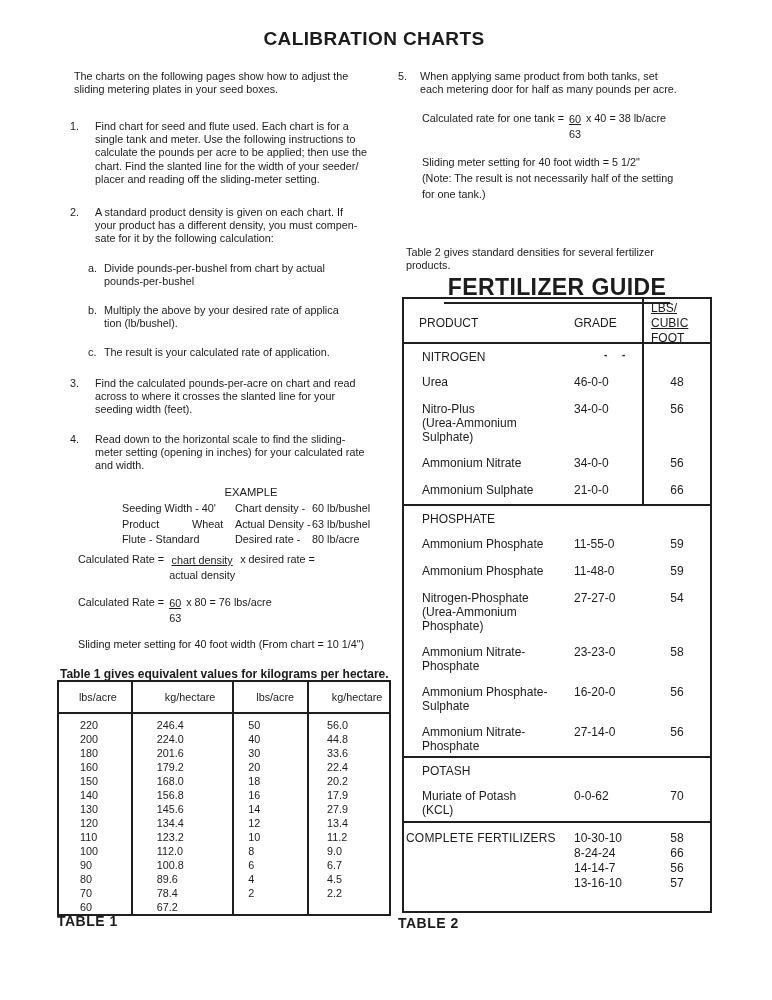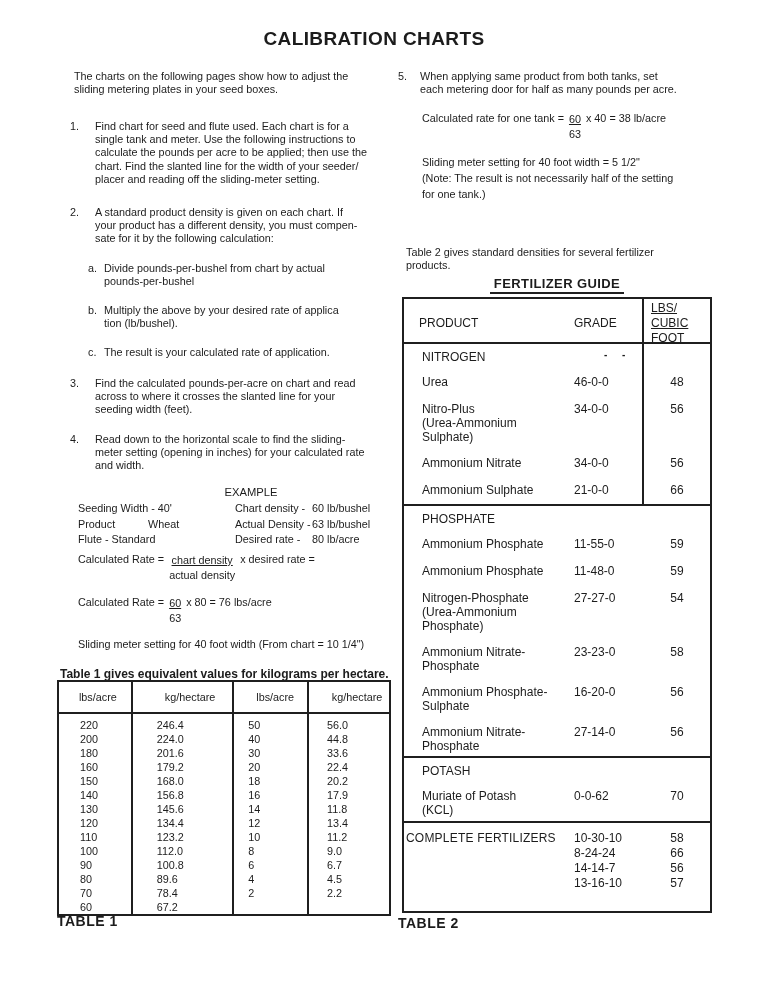--- a/index.html
+++ b/index.html
@@ -12,21 +12,21 @@
   #left-col{position:absolute;left:60px;top:66px;width:334px;height:930px;}
   #right-col{position:absolute;left:396px;top:66px;width:322px;height:930px;}
   
   .item{display:grid;grid-template-columns:25px 1fr;padding-left:10px;}
   .subitem{display:grid;grid-template-columns:16px 1fr;padding-left:28px;}
   .item5{display:grid;grid-template-columns:22px 1fr;padding-left:2px;}
   
   .ex-head{width:334px;text-align:center;padding-left:48px;box-sizing:border-box;font-weight:normal;font-size:11.2px;}
   .ex-row{display:flex;line-height:15.5px;white-space:pre;}
   .ex-left{width:157px;display:flex;}
-  .ex-ll{display:inline-block;min-width:70px;}
+  .ex-ll{display:inline-block;min-width:70px;margin-left:44px;}
   .ex-rl{display:inline-block;min-width:77px;}
   
   .formula{white-space:nowrap;}
   .frac{display:inline-block;vertical-align:top;text-align:center;margin:0 5px;line-height:15px;}
   .frac .fn{display:block;text-decoration:underline;}
   .frac .fd{display:block;}
   
   #t1{border-collapse:collapse;border:2px solid #1f1f1f;table-layout:fixed;font-size:10.8px;}
   #t1 col.c1{width:74px}#t1 col.c2{width:102px}#t1 col.c3{width:75px}#t1 col.c4{width:82px}
   #t1 th{font-weight:normal;height:28px;text-align:center;vertical-align:middle;}
@@ -35,21 +35,21 @@
   #t1 td{height:14px;padding:0;text-align:left;vertical-align:top;line-height:14px;}
   #t1 th:nth-child(1){padding-left:7px;}   #t1 th:nth-child(2){padding-left:16px;}
   #t1 th:nth-child(3){padding-left:10px;}  #t1 th:nth-child(4){padding-left:17px;}
   #t1 td:nth-child(1){padding-left:21px;}  #t1 td:nth-child(2){padding-left:24px;}
   #t1 td:nth-child(3){padding-left:14px;}  #t1 td:nth-child(4){padding-left:18px;}
   #t1 tbody tr:first-child td{padding-top:4px;}
   .tbl-caption{font-weight:bold;font-size:12px;white-space:nowrap;}
   .tbl-label{font-weight:bold;font-size:14px;letter-spacing:.5px;}
   
   .fg-head{position:absolute;left:6px;top:208px;width:310px;text-align:center;}
-  .fg-head span{display:inline-block;font-weight:bold;font-size:13px;letter-spacing:.4px;
+  .fg-head span{display:inline-block;font-weight:bold;font-size:23px;letter-spacing:.4px;
                 border-bottom:2.5px solid #1f1f1f;padding:0 4px 1px 4px;}
   #fg{position:absolute;left:6px;top:231px;width:310px;height:616px;border:2px solid #1f1f1f;
       box-sizing:border-box;font-size:12px;line-height:14px;}
   .fg-header{height:45px;border-bottom:2px solid #1f1f1f;display:grid;grid-template-columns:170px 70px 1fr;
              box-sizing:border-box;position:relative;}
   .fg-header .hp{padding:17px 0 0 15px;}
   .fg-header .hg{padding:17px 0 0 0;}
   .fg-header .hl{padding:2px 8px 0 7px;white-space:pre-line;line-height:15px;text-decoration:underline;}
   .vline::after{content:"";position:absolute;left:238px;top:0;bottom:0;width:2px;background:#1f1f1f;}
   .fg-section{position:relative;box-sizing:border-box;padding-top:6px;overflow:hidden;}
@@ -196,21 +196,21 @@
           <tr>
             <td>140</td>
             <td>156.8</td>
             <td>16</td>
             <td>17.9</td>
           </tr>
           <tr>
             <td>130</td>
             <td>145.6</td>
             <td>14</td>
-            <td>11.8</td>
+            <td>27.9</td>
           </tr>
           <tr>
             <td>120</td>
             <td>134.4</td>
             <td>12</td>
             <td>13.4</td>
           </tr>
           <tr>
             <td>110</td>
             <td>123.2</td>

